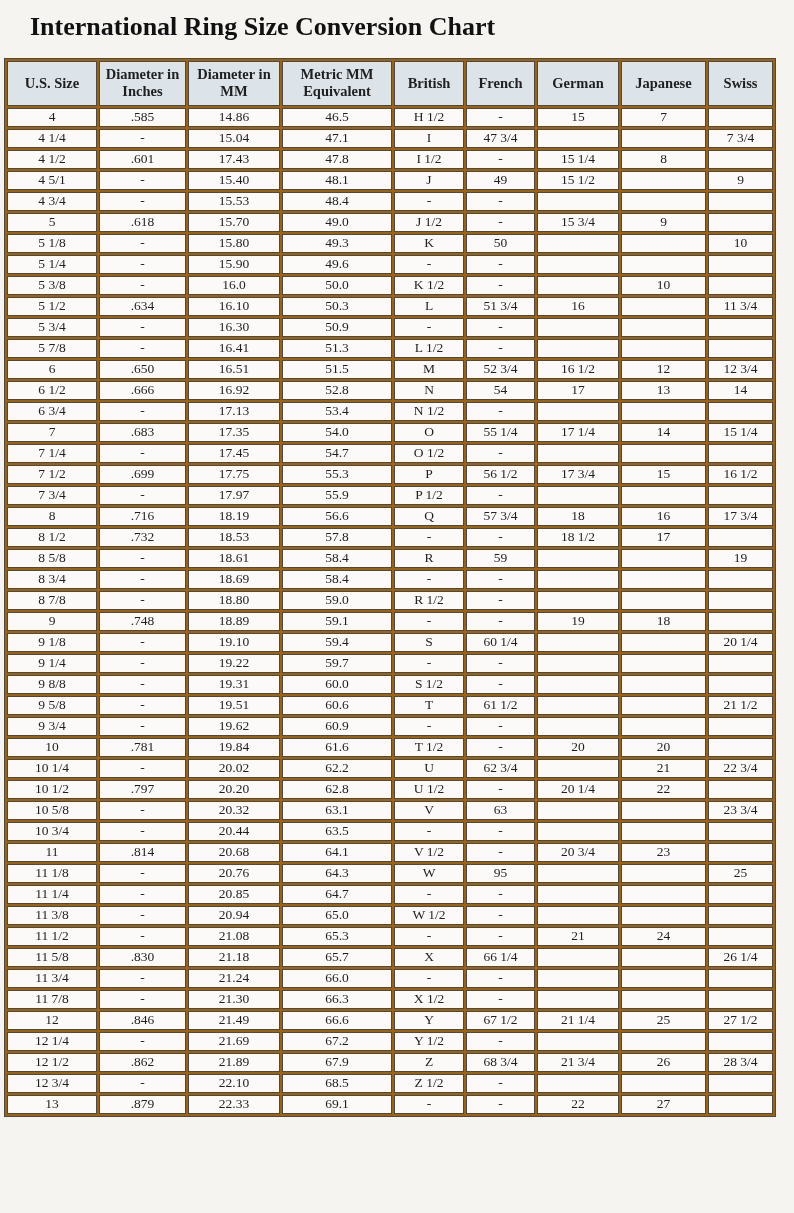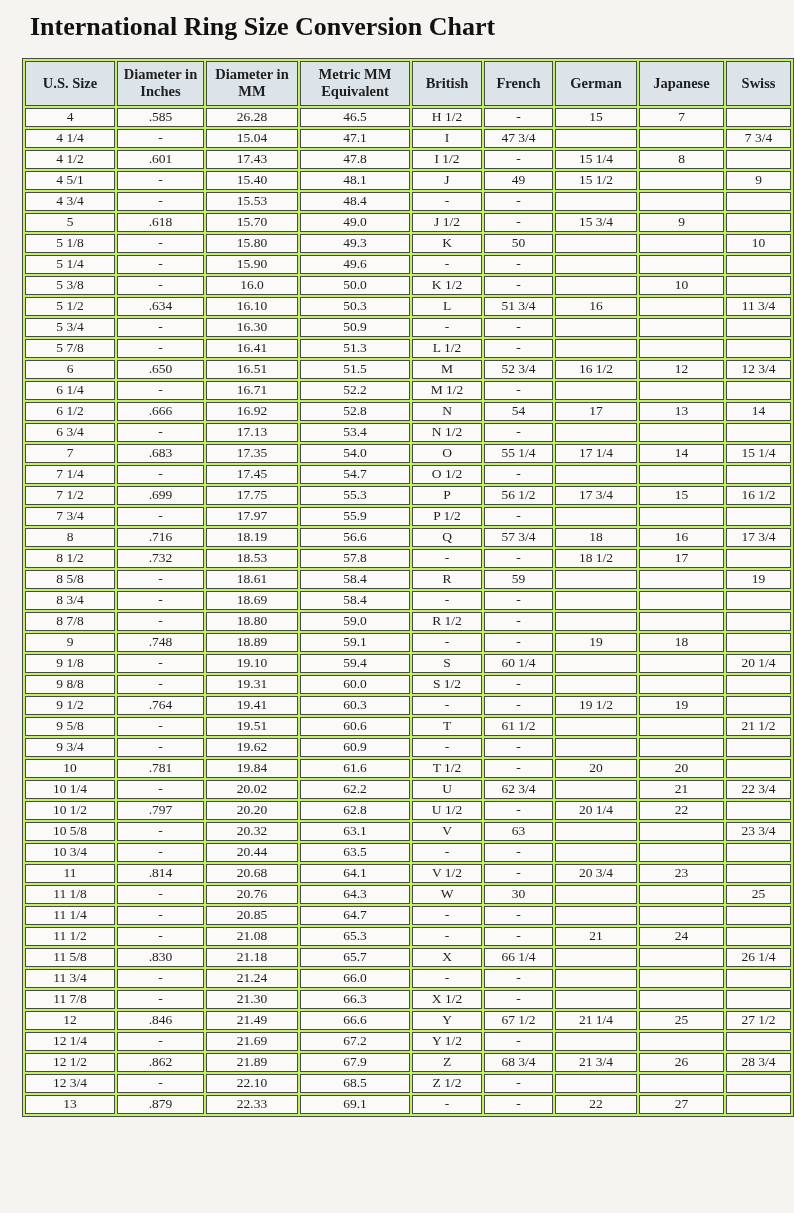--- a/index.html
+++ b/index.html
@@ -18,27 +18,27 @@
   }
   h1.title {
     margin: 2px 0 16px 30px;
     font-size: 26px;
     font-weight: bold;
     letter-spacing: 0px;
     color: #111;
     font-family: "Liberation Serif", serif;
   }
   table.ring-table {
-    margin-left: 22px;
+    margin-left: 4px;
     width: 750px;
     table-layout: fixed;
     border-collapse: separate;
     border-spacing: 2px;
     border: 1px solid #4a4a4a;
-    background: #bef264;
+    background: #a16207;
   }
   table.ring-table th {
     background: #dce3e9;
     border: 1px solid #4a4a4a;
     font-weight: bold;
     font-size: 14.5px;
     line-height: 1.2;
     padding: 4px 2px;
     text-align: center;
     vertical-align: middle;
@@ -96,21 +96,21 @@
           <th>French</th>
           <th>German</th>
           <th>Japanese</th>
           <th>Swiss</th>
         </tr>
     </thead>
     <tbody>
         <tr>
           <td>4</td>
           <td>.585</td>
-          <td>26.28</td>
+          <td>14.86</td>
           <td>46.5</td>
           <td>H 1/2</td>
           <td>-</td>
           <td>15</td>
           <td>7</td>
           <td></td>
         </tr>
         <tr>
           <td>4 1/4</td>
           <td>-</td>
@@ -237,31 +237,20 @@
           <td>.650</td>
           <td>16.51</td>
           <td>51.5</td>
           <td>M</td>
           <td>52 3/4</td>
           <td>16 1/2</td>
           <td>12</td>
           <td>12 3/4</td>
         </tr>
         <tr>
-          <td>6 1/4</td>
-          <td>-</td>
-          <td>16.71</td>
-          <td>52.2</td>
-          <td>M 1/2</td>
-          <td>-</td>
-          <td></td>
-          <td></td>
-          <td></td>
-        </tr>
-        <tr>
           <td>6 1/2</td>
           <td>.666</td>
           <td>16.92</td>
           <td>52.8</td>
           <td>N</td>
           <td>54</td>
           <td>17</td>
           <td>13</td>
           <td>14</td>
         </tr>
@@ -391,39 +380,39 @@
           <td>-</td>
           <td>19.10</td>
           <td>59.4</td>
           <td>S</td>
           <td>60 1/4</td>
           <td></td>
           <td></td>
           <td>20 1/4</td>
         </tr>
         <tr>
+          <td>9 1/4</td>
+          <td>-</td>
+          <td>19.22</td>
+          <td>59.7</td>
+          <td>-</td>
+          <td>-</td>
+          <td></td>
+          <td></td>
+          <td></td>
+        </tr>
+        <tr>
           <td>9 8/8</td>
           <td>-</td>
           <td>19.31</td>
           <td>60.0</td>
           <td>S 1/2</td>
           <td>-</td>
           <td></td>
           <td></td>
-          <td></td>
-        </tr>
-        <tr>
-          <td>9 1/2</td>
-          <td>.764</td>
-          <td>19.41</td>
-          <td>60.3</td>
-          <td>-</td>
-          <td>-</td>
-          <td>19 1/2</td>
-          <td>19</td>
           <td></td>
         </tr>
         <tr>
           <td>9 5/8</td>
           <td>-</td>
           <td>19.51</td>
           <td>60.6</td>
           <td>T</td>
           <td>61 1/2</td>
           <td></td>
@@ -506,31 +495,42 @@
           <td>20 3/4</td>
           <td>23</td>
           <td></td>
         </tr>
         <tr>
           <td>11 1/8</td>
           <td>-</td>
           <td>20.76</td>
           <td>64.3</td>
           <td>W</td>
-          <td>30</td>
+          <td>95</td>
           <td></td>
           <td></td>
           <td>25</td>
         </tr>
         <tr>
           <td>11 1/4</td>
           <td>-</td>
           <td>20.85</td>
           <td>64.7</td>
           <td>-</td>
+          <td>-</td>
+          <td></td>
+          <td></td>
+          <td></td>
+        </tr>
+        <tr>
+          <td>11 3/8</td>
+          <td>-</td>
+          <td>20.94</td>
+          <td>65.0</td>
+          <td>W 1/2</td>
           <td>-</td>
           <td></td>
           <td></td>
           <td></td>
         </tr>
         <tr>
           <td>11 1/2</td>
           <td>-</td>
           <td>21.08</td>
           <td>65.3</td>

